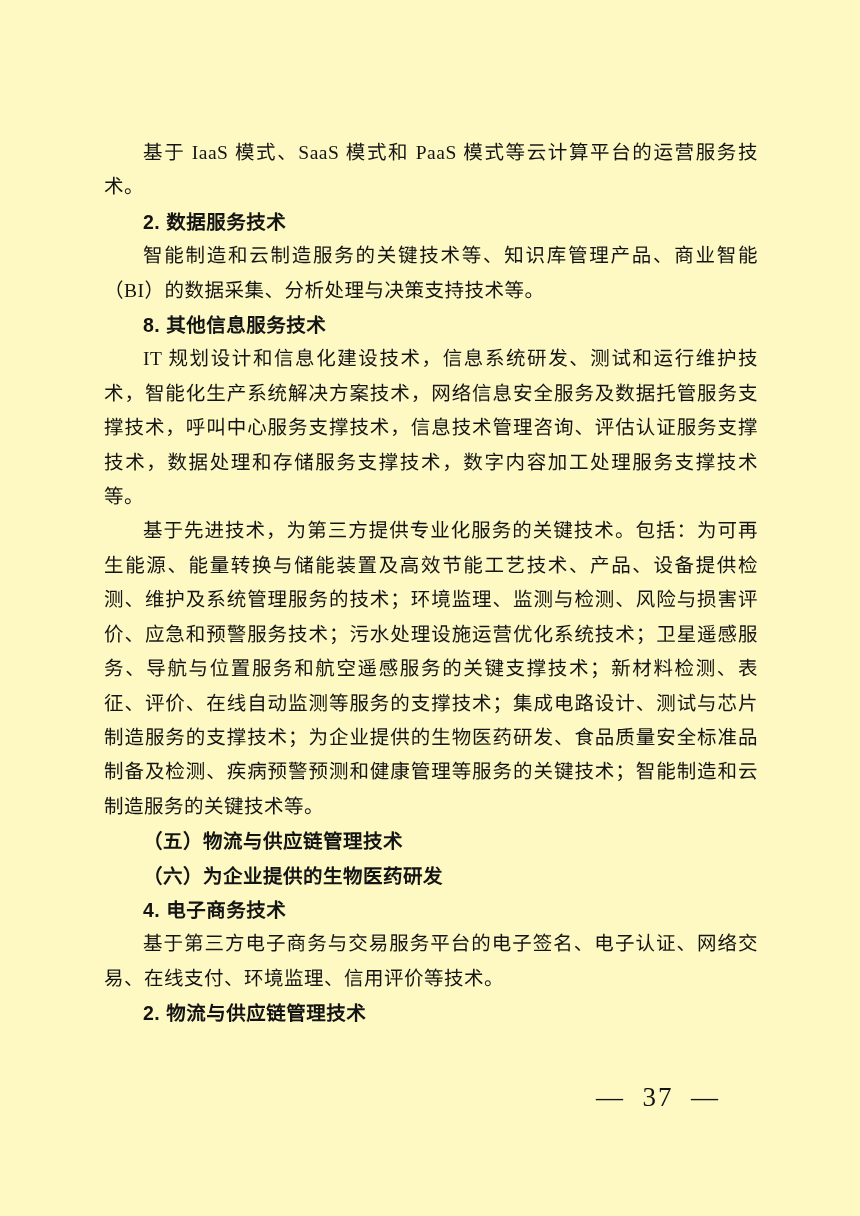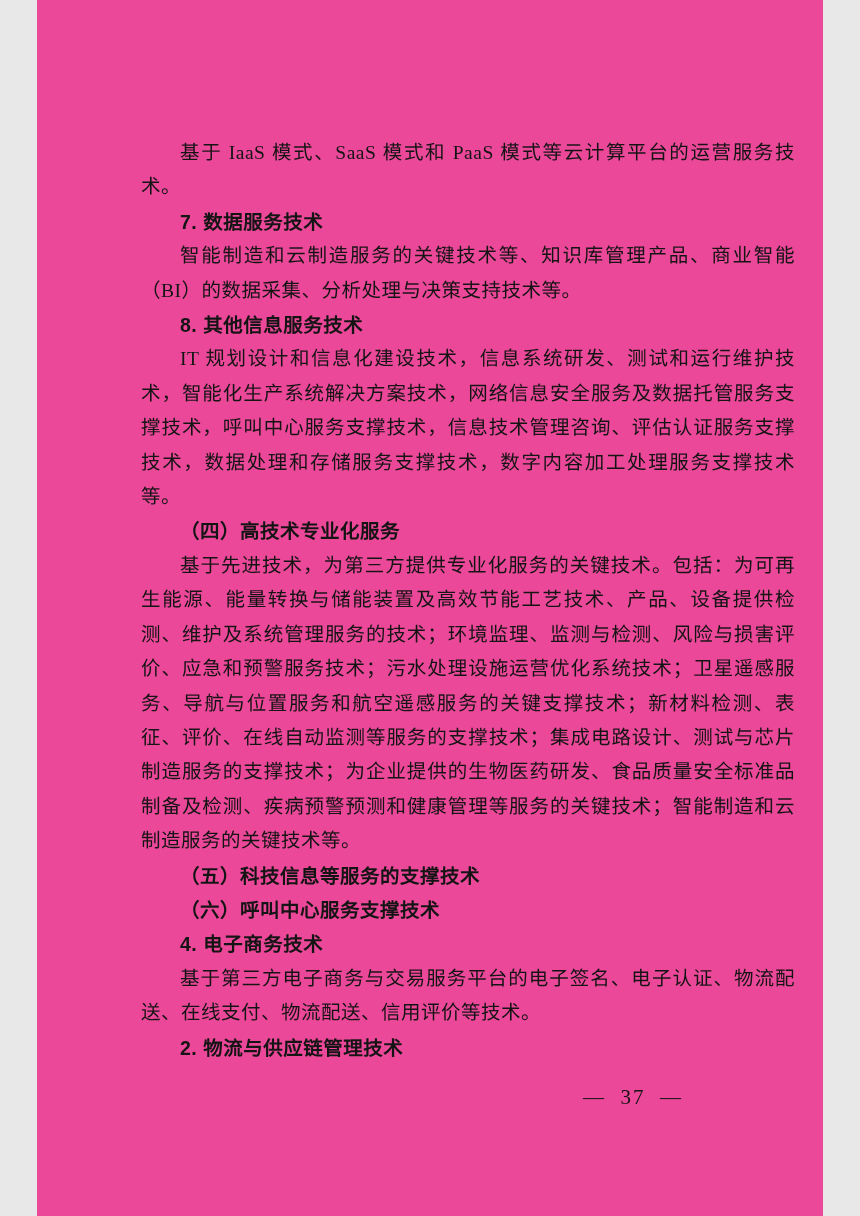--- a/index.html
+++ b/index.html
@@ -2,24 +2,24 @@
 <html lang="zh-CN"><head>
 <meta charset="utf-8">
 <style>
   html, body {
     margin: 0;
     padding: 0;
     background: #e8e8e8;
   }
   .page {
     position: relative;
-    width: 786px;
+    width: 860px;
     height: 1216px;
     margin: 0 auto;
-    background: #ec4899;
+    background: #fef9c3;
     overflow: hidden;
     color: #141414;
   }
   .doc-body {
     position: absolute;
     left: 104px;
     top: 136px;
     width: 654px;
     font-family: "Liberation Serif", "DejaVu Serif", serif;
     font-size: 19.5px;
@@ -38,42 +38,41 @@
   .head {
     text-indent: 2em;
     font-weight: 700;
     font-family: "Liberation Sans", "DejaVu Sans", sans-serif;
   }
   .footer {
     position: absolute;
     top: 1083px;
     right: 140px;
     font-family: "Liberation Serif", "DejaVu Serif", serif;
-    font-size: 21px;
+    font-size: 27px;
     line-height: 28px;
     color: #141414;
     letter-spacing: 2px;
     white-space: pre;
   }
 </style>
 </head>
 <body>
 
 <div class="page">
 
   <div class="doc-body">
     <p class="para">基于 IaaS 模式、SaaS 模式和 PaaS 模式等云计算平台的运营服务技术。</p>
-    <p class="head">7. 数据服务技术</p>
+    <p class="head">2. 数据服务技术</p>
     <p class="para">智能制造和云制造服务的关键技术等、知识库管理产品、商业智能（BI）的数据采集、分析处理与决策支持技术等。</p>
     <p class="head">8. 其他信息服务技术</p>
     <p class="para">IT 规划设计和信息化建设技术，信息系统研发、测试和运行维护技术，智能化生产系统解决方案技术，网络信息安全服务及数据托管服务支撑技术，呼叫中心服务支撑技术，信息技术管理咨询、评估认证服务支撑技术，数据处理和存储服务支撑技术，数字内容加工处理服务支撑技术等。</p>
-    <p class="head">（四）高技术专业化服务</p>
     <p class="para">基于先进技术，为第三方提供专业化服务的关键技术。包括：为可再生能源、能量转换与储能装置及高效节能工艺技术、产品、设备提供检测、维护及系统管理服务的技术；环境监理、监测与检测、风险与损害评价、应急和预警服务技术；污水处理设施运营优化系统技术；卫星遥感服务、导航与位置服务和航空遥感服务的关键支撑技术；新材料检测、表征、评价、在线自动监测等服务的支撑技术；集成电路设计、测试与芯片制造服务的支撑技术；为企业提供的生物医药研发、食品质量安全标准品制备及检测、疾病预警预测和健康管理等服务的关键技术；智能制造和云制造服务的关键技术等。</p>
-    <p class="head">（五）科技信息等服务的支撑技术</p>
-    <p class="head">（六）呼叫中心服务支撑技术</p>
+    <p class="head">（五）物流与供应链管理技术</p>
+    <p class="head">（六）为企业提供的生物医药研发</p>
     <p class="head">4. 电子商务技术</p>
-    <p class="para">基于第三方电子商务与交易服务平台的电子签名、电子认证、物流配送、在线支付、物流配送、信用评价等技术。</p>
+    <p class="para">基于第三方电子商务与交易服务平台的电子签名、电子认证、网络交易、在线支付、环境监理、信用评价等技术。</p>
     <p class="head">2. 物流与供应链管理技术</p>
   </div>
 
   <div class="footer">—  37  —</div>
 
 </div>
 
 </body></html>

